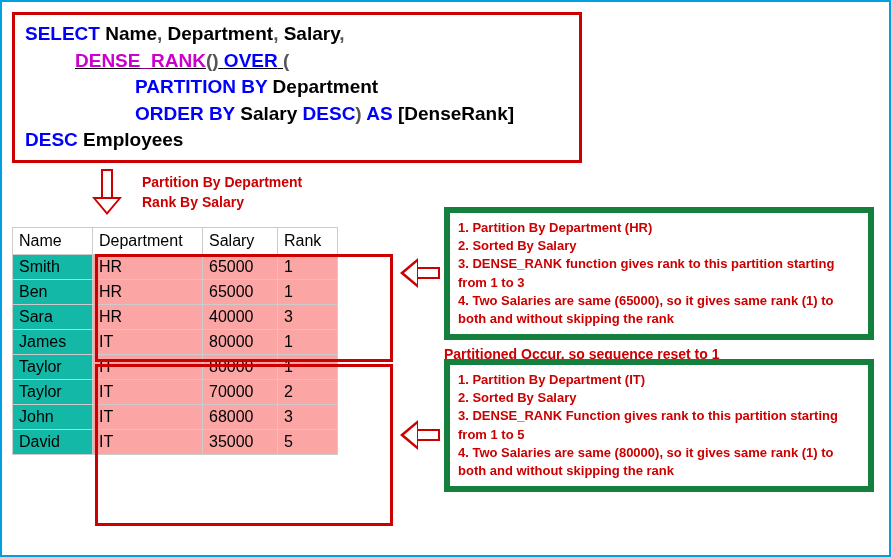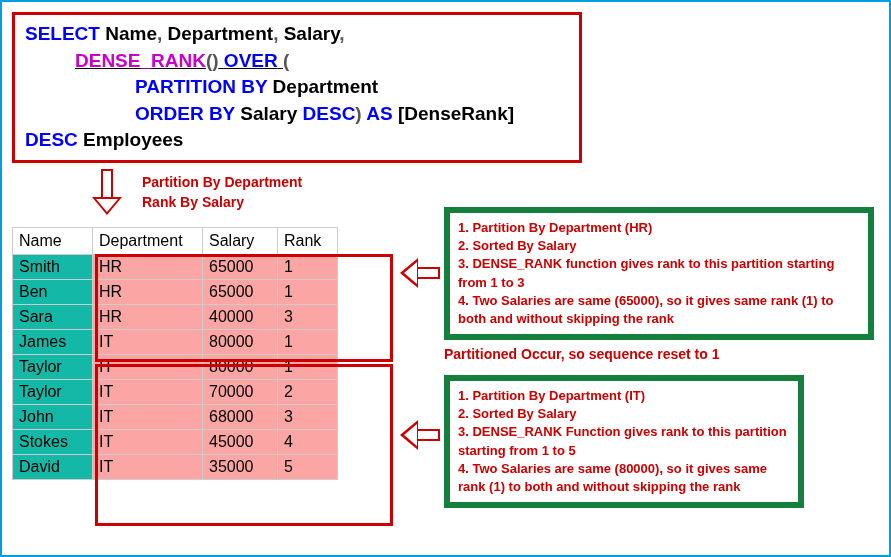--- a/index.html
+++ b/index.html
@@ -129,26 +129,20 @@
             <td>70000</td>
             <td>2</td>
           </tr>
         <tr>
             <td class="name-col">John</td>
             <td>IT</td>
             <td>68000</td>
             <td>3</td>
           </tr>
         <tr>
-            <td class="name-col">Stokes</td>
-            <td>IT</td>
-            <td>45000</td>
-            <td>4</td>
-          </tr>
-        <tr>
             <td class="name-col">David</td>
             <td>IT</td>
             <td>35000</td>
             <td>5</td>
           </tr>
       </tbody>
     </table>
     <div class="group-box" style="left:83px; top:27px; width:298px; height:108px;"></div>
     <div class="group-box" style="left:83px; top:137px; width:298px; height:162px;"></div>
   </div>
@@ -163,20 +157,20 @@
     <span class="line">3. DENSE_RANK function gives rank to this partition starting from 1 to 3</span>
     <span class="line">4. Two Salaries are same (65000), so it gives same rank (1) to both and without skipping the rank</span>
   </div>
 
   <div class="red-text" style="position:absolute; left:442px; top:343px;">Partitioned Occur, so sequence reset to 1</div>
 
   <div class="arrow-left" style="position:absolute; left:398px; top:418px;">
     <div class="head"></div>
       <div class="shaft"></div>
   </div>
-  <div class="info-box red-text" style="left:442px; top:373px; width:360px;">
+  <div class="info-box red-text" style="left:442px; top:357px; width:430px;">
     <span class="line">1. Partition By Department (IT)</span>
     <span class="line">2. Sorted By Salary</span>
     <span class="line">3. DENSE_RANK Function gives rank to this partition starting from 1 to 5</span>
     <span class="line">4. Two Salaries are same (80000), so it gives same rank (1) to both and without skipping the rank</span>
   </div>
 
 </div>
 
 </body></html>

